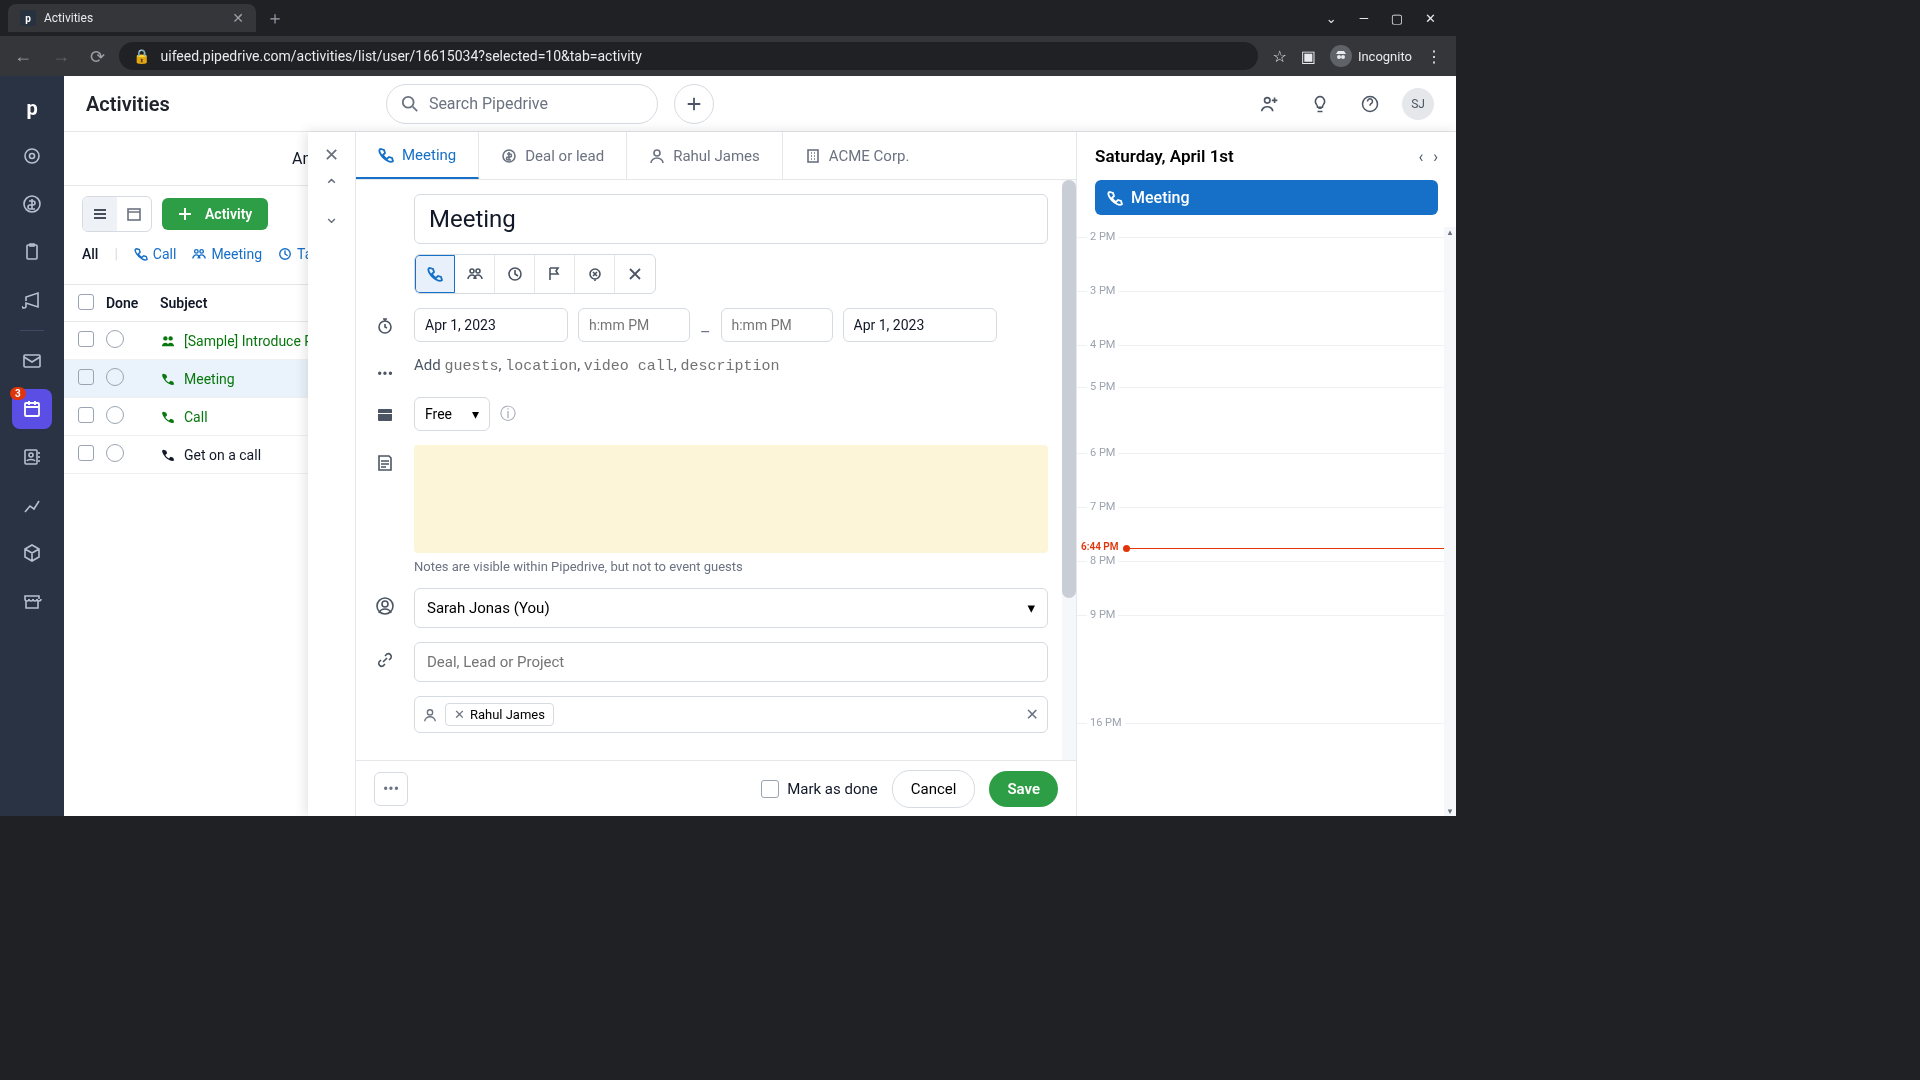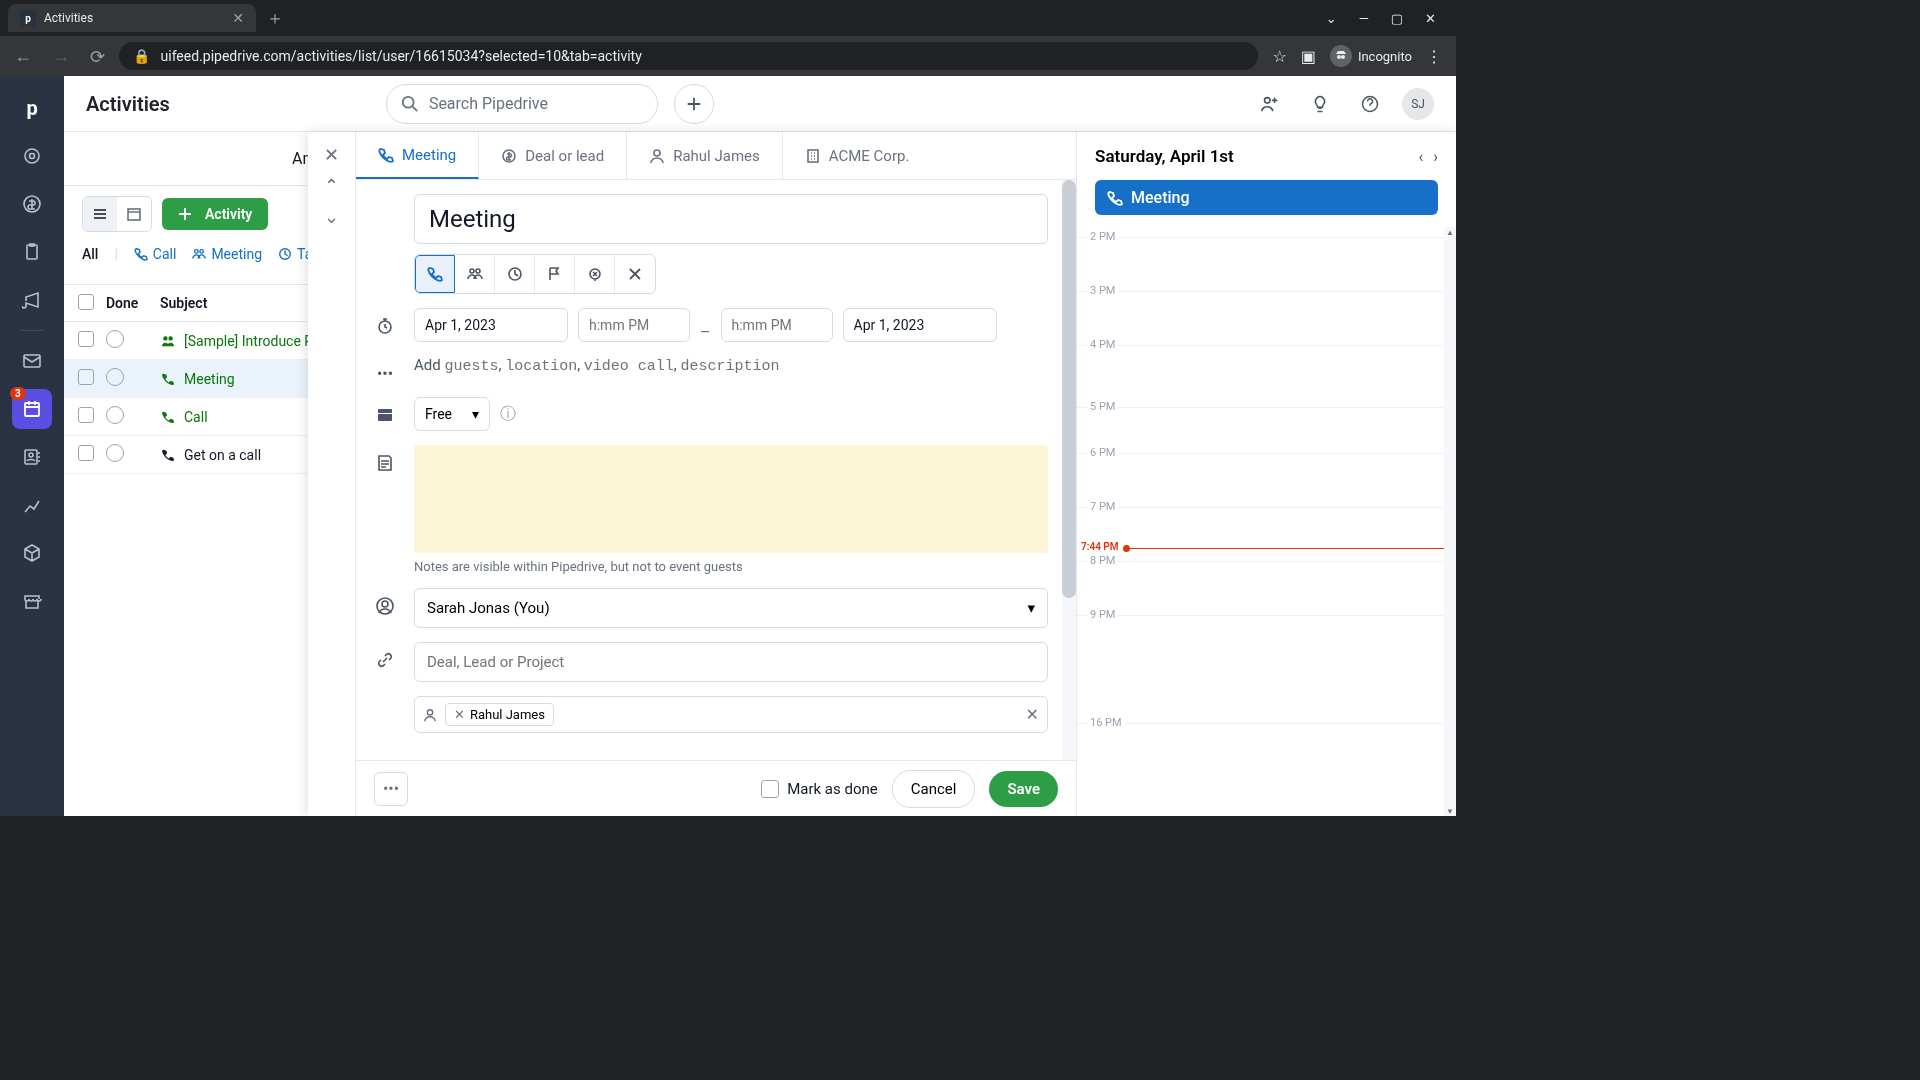--- a/index.html
+++ b/index.html
@@ -588,39 +588,39 @@
           <div class="cal-grid">
             <div class="hour-row" style="top:10px">
                 <span class="hour-label">2 PM</span>
               </div>
             <div class="hour-row" style="top:64px">
                 <span class="hour-label">3 PM</span>
               </div>
             <div class="hour-row" style="top:118px">
                 <span class="hour-label">4 PM</span>
               </div>
-            <div class="hour-row" style="top:180px">
+            <div class="hour-row" style="top:160px">
                 <span class="hour-label">5 PM</span>
               </div>
             <div class="hour-row" style="top:226px">
                 <span class="hour-label">6 PM</span>
               </div>
             <div class="hour-row" style="top:280px">
                 <span class="hour-label">7 PM</span>
               </div>
             <div class="hour-row" style="top:334px">
                 <span class="hour-label">8 PM</span>
               </div>
             <div class="hour-row" style="top:388px">
                 <span class="hour-label">9 PM</span>
               </div>
             <div class="hour-row" style="top:496px">
                 <span class="hour-label">16 PM</span>
               </div>
-            <div class="now-label" style="top:314px">7:44 PM</div>
+            <div class="now-label" style="top:314px">6:44 PM</div>
             <div class="now-dot" style="top:318px; left:46px"></div>
             <div class="now-line" style="top:321px"></div>
             <div class="cal-scroll">
                 <div class="cal-scroll-up">▴</div>
                 <div class="cal-scroll-down">▾</div>
               </div>
           </div>
         </div>
       </div>
     </div>

